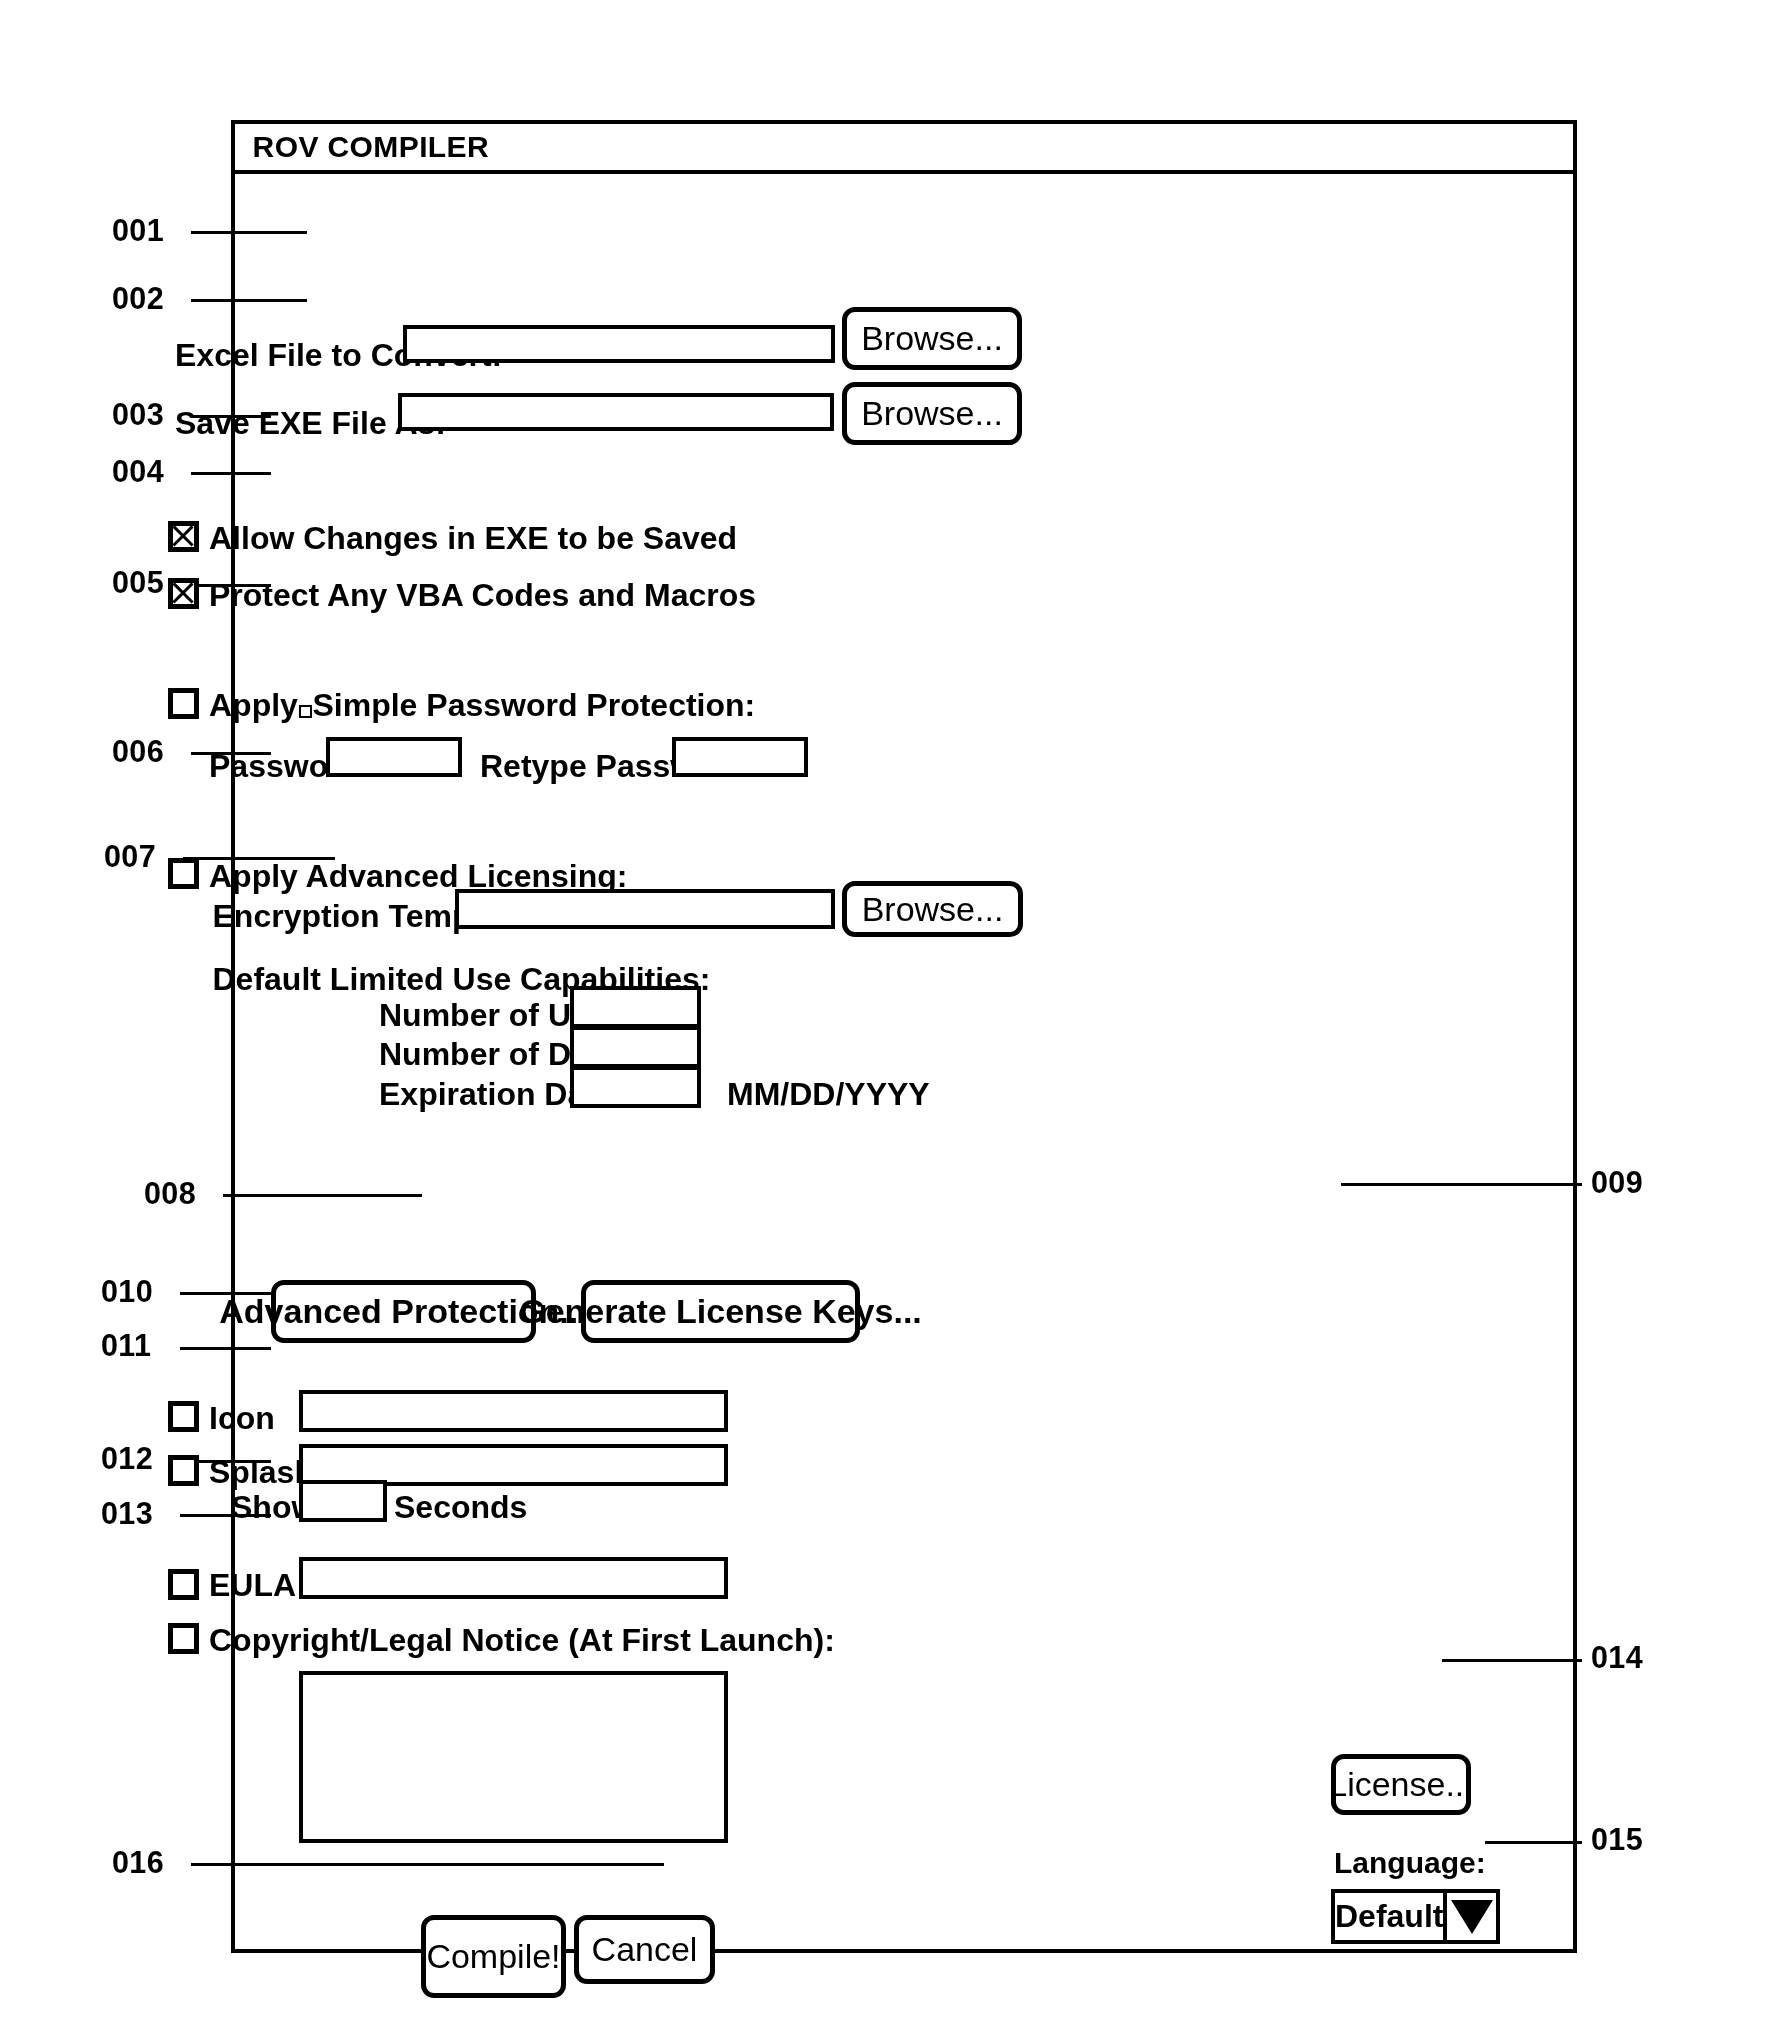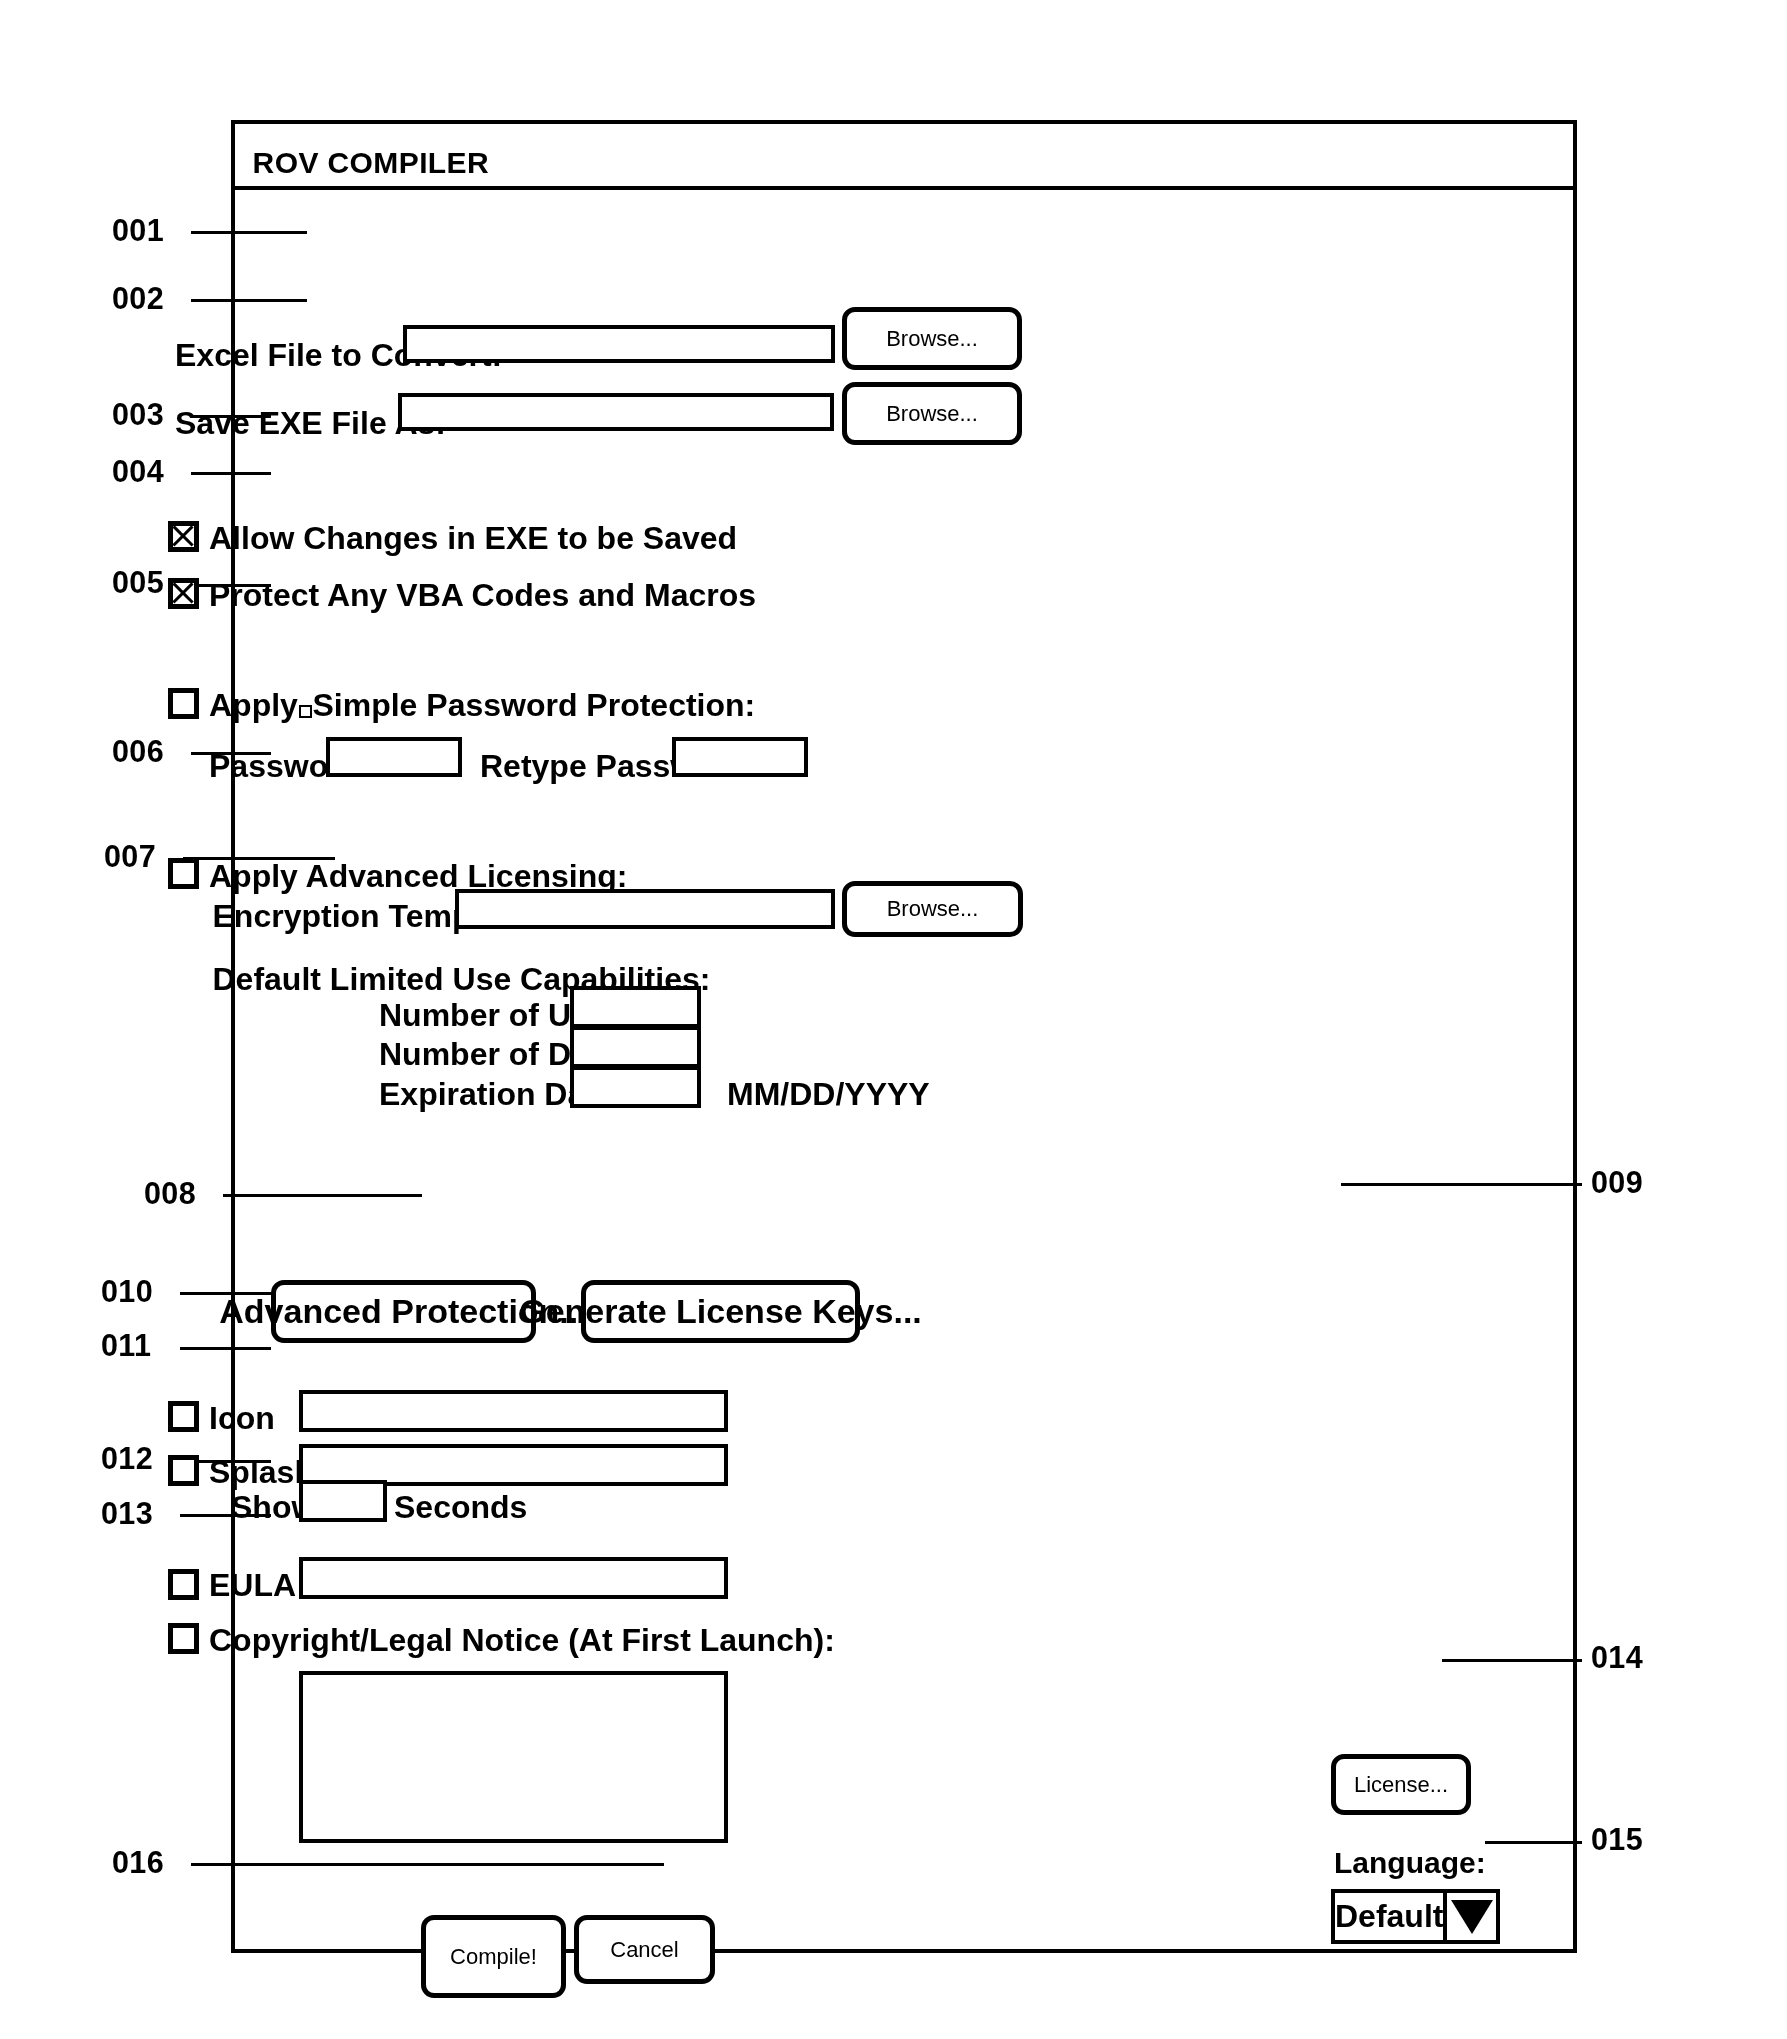--- a/index.html
+++ b/index.html
@@ -40,21 +40,21 @@
     width: 1346px;
     height: 1833px;
     border: 4.8px solid #000;
     box-sizing: border-box;
     background: transparent;
     z-index: 5;
   }
   #titlebar {
     position: absolute;
     left: 0;
-    top: 16px;
+    top: 0;
     width: 100%;
     height: 50px;
     border-bottom: 4.8px solid #000;
     box-sizing: border-box;
     text-align: right;
   }
   #titlebar .tl {
     position: absolute;
     left: 17.6px;
     top: 6.4px;
@@ -86,21 +86,21 @@
   }
   .btn {
     position: absolute;
     border: 5.6px solid #000;
     border-radius: 13px;
     box-sizing: border-box;
     background: #fff;
     display: flex;
     align-items: center;
     justify-content: center;
-    font-size: 22px;
+    font-size: 34px;
     font-weight: normal;
     white-space: nowrap;
   }
   .btn-bold {
     font-weight: bold;
     font-size: 34px;
   }
   .cb {
     position: absolute;
     width: 30.5px;

